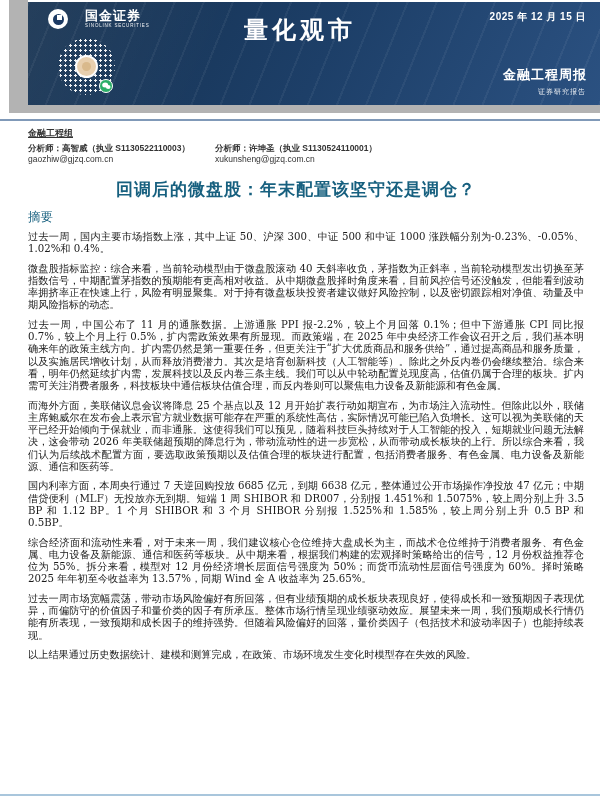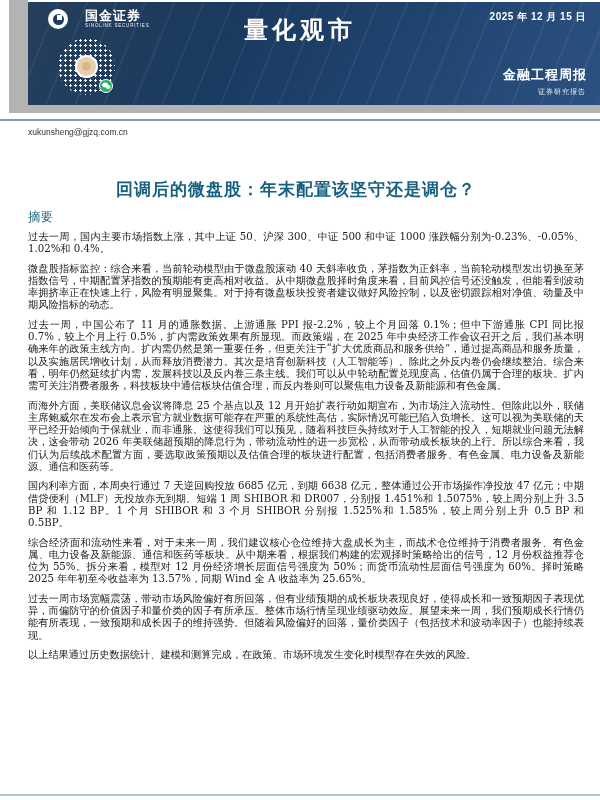--- a/index.html
+++ b/index.html
@@ -93,21 +93,27 @@
 
     <div class="banner-date">2025 年 12 月 15 日</div>
     <div class="banner-title">量化观市</div>
     <div class="banner-type">金融工程周报</div>
     <div class="banner-tag">证券研究报告</div>
   </div>
 
   <div class="rule-top"></div>
 
   <div class="analysts">
+    <div class="group-name">金融工程组</div>
+    <div class="an-row an-names">
+      <span class="col1">分析师：高智威（执业 S1130522110003）</span>
+      <span class="col2">分析师：许坤圣（执业 S1130524110001）</span>
+    </div>
     <div class="an-row">
+      <span class="col1">gaozhiw@gjzq.com.cn</span>
       <span class="col2">xukunsheng@gjzq.com.cn</span>
     </div>
   </div>
 
   <div class="doc-title">回调后的微盘股：年末配置该坚守还是调仓？</div>
 
   <div class="content">
     <h2 class="section-heading">摘要</h2>
     <p class="body-para">过去一周，国内主要市场指数上涨，其中上证 50、沪深 300、中证 500 和中证 1000 涨跌幅分别为-0.23%、-0.05%、1.02%和 0.4%。</p>
     <p class="body-para">微盘股指标监控：综合来看，当前轮动模型由于微盘股滚动 40 天斜率收负，茅指数为正斜率，当前轮动模型发出切换至茅指数信号，中期配置茅指数的预期能有更高相对收益。从中期微盘股择时角度来看，目前风控信号还没触发，但能看到波动率拥挤率正在快速上行，风险有明显聚集。对于持有微盘板块投资者建议做好风险控制，以及密切跟踪相对净值、动量及中期风险指标的动态。</p>

